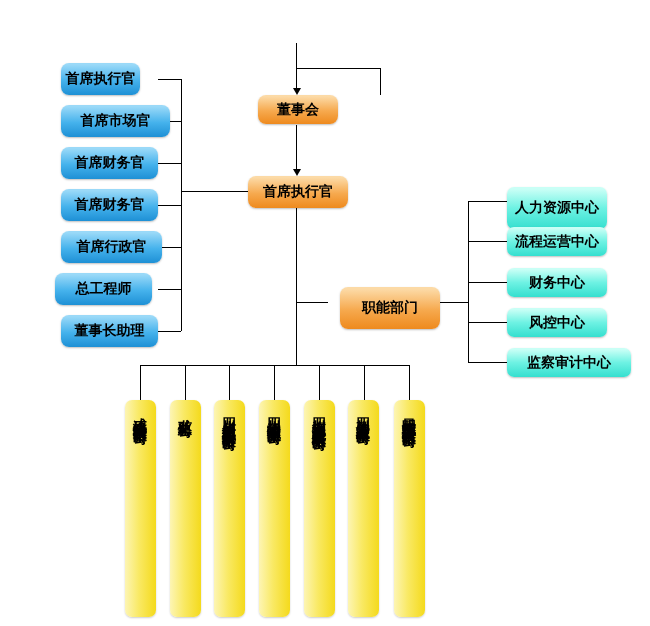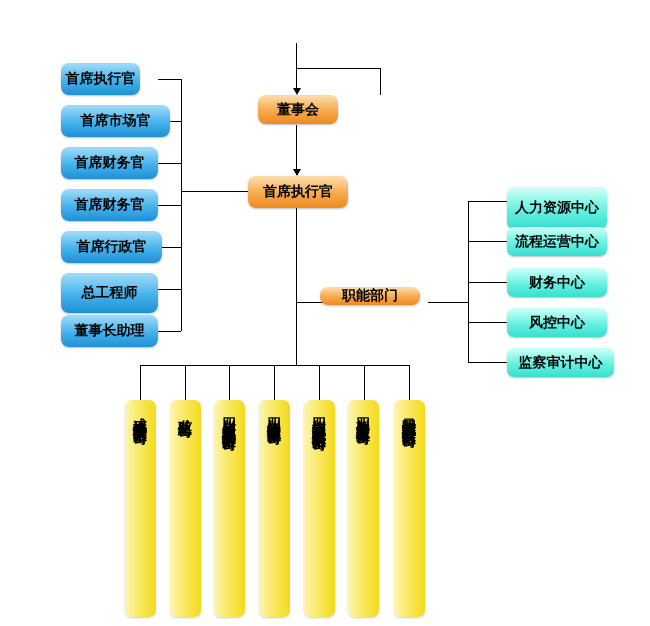--- a/index.html
+++ b/index.html
@@ -87,35 +87,35 @@
   <div class="line" style="left:274px;top:365px;width:1px;height:35px;"></div>
   <div class="line" style="left:319px;top:365px;width:1px;height:35px;"></div>
   <div class="line" style="left:364px;top:365px;width:1px;height:35px;"></div>
   <div class="line" style="left:409px;top:365px;width:1px;height:35px;"></div>
 
 
   <div class="box orange" style="left:258px;top:95px;width:80px;height:29px;">董事会</div>
 
   <div class="box orange" style="left:248px;top:176px;width:100px;height:32px;">首席执行官</div>
 
-  <div class="box orange" style="left:320px;top:287px;width:100px;height:18px;">职能部门</div>
+  <div class="box orange" style="left:340px;top:287px;width:100px;height:42px;">职能部门</div>
 
   <div class="box blue" style="left:61px;top:63px;width:79px;height:32px;">首席执行官</div>
   <div class="box blue" style="left:61px;top:105px;width:109px;height:32px;">首席市场官</div>
   <div class="box blue" style="left:61px;top:147px;width:97px;height:32px;">首席财务官</div>
   <div class="box blue" style="left:61px;top:189px;width:97px;height:32px;">首席财务官</div>
   <div class="box blue" style="left:61px;top:231px;width:101px;height:32px;">首席行政官</div>
-  <div class="box blue" style="left:61px;top:273px;width:97px;height:40px;">总工程师</div>
+  <div class="box blue" style="left:55px;top:273px;width:97px;height:32px;">总工程师</div>
   <div class="box blue" style="left:61px;top:315px;width:97px;height:32px;">董事长助理</div>
 
   <div class="box cyan" style="left:507px;top:187px;width:100px;height:42px;">人力资源中心</div>
   <div class="box cyan" style="left:507px;top:268px;width:100px;height:29px;">财务中心</div>
   <div class="box cyan" style="left:507px;top:227px;width:100px;height:29px;">流程运营中心</div>
   <div class="box cyan" style="left:507px;top:308px;width:100px;height:29px;">风控中心</div>
-  <div class="box cyan" style="left:507px;top:348px;width:107px;height:29px;">监察审计中心</div>
+  <div class="box cyan" style="left:507px;top:348px;width:124px;height:29px;">监察审计中心</div>
 
   <div class="box yellow" style="left:125px;top:400px;width:31px;height:217px;">
     <span class="vtext">成渝钒钛科技有限公司</span>
   </div>
   <div class="box yellow" style="left:170px;top:400px;width:31px;height:217px;">
     <span class="vtext">矿业总公司</span>
   </div>
   <div class="box yellow" style="left:214px;top:400px;width:31px;height:217px;">
     <span class="vtext">四川省星船城水泥股份有限公司</span>
   </div>

